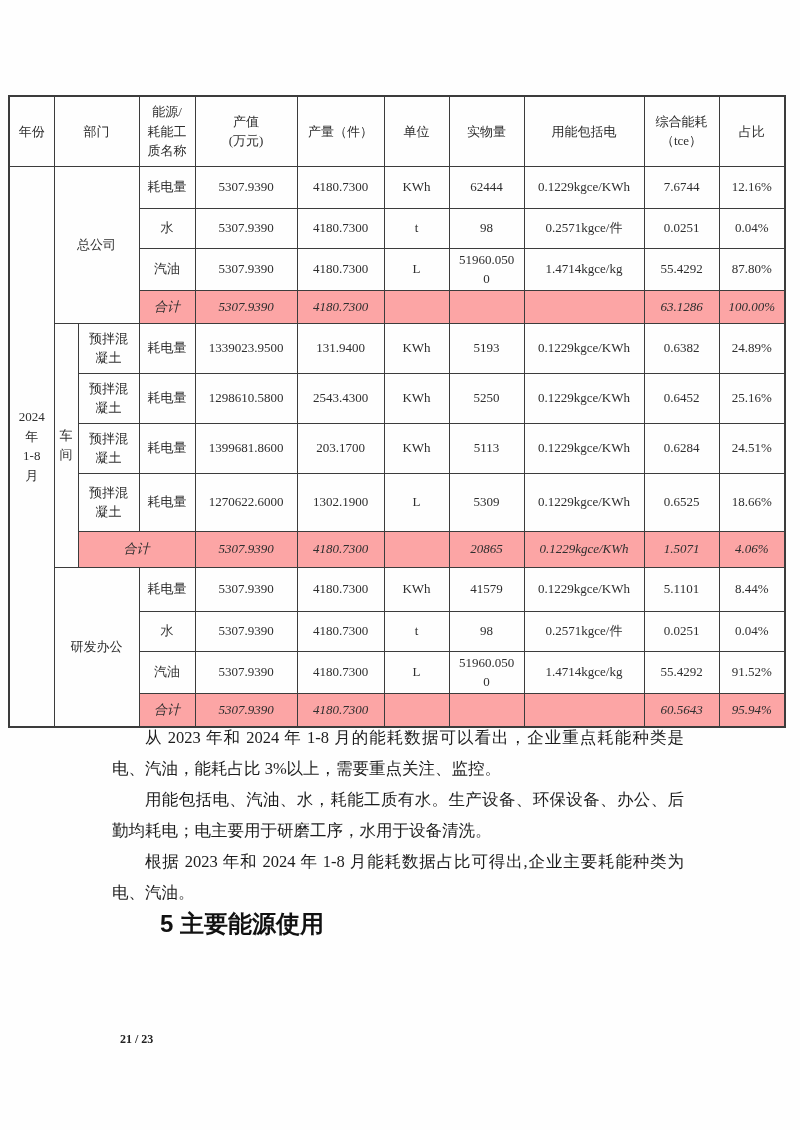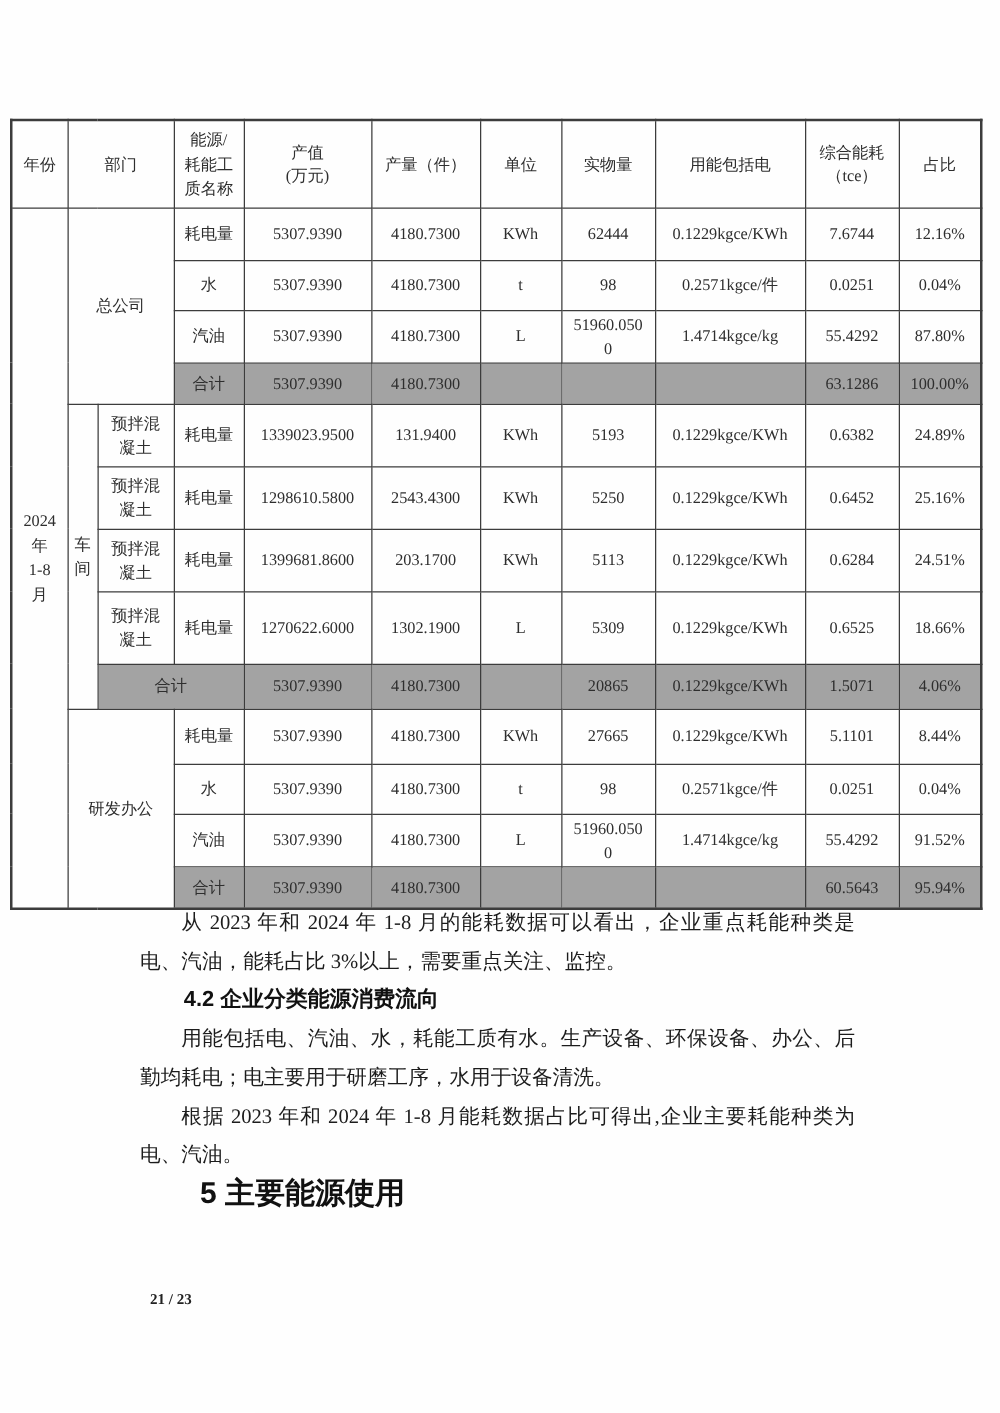--- a/index.html
+++ b/index.html
@@ -14,21 +14,21 @@
     font-family:"Liberation Serif","DejaVu Serif",serif;
   }
   table.energy th, table.energy td {
     border:1px solid #3c3c3c;
     text-align:center; vertical-align:middle;
     font-size:13px; font-weight:normal; color:#2e2e2e;
     line-height:1.5; padding:1px 3px;
     white-space:pre-line; word-break:break-all;
     overflow:hidden;
   }
-  table.energy tr.total td { background:#a3a3a3; }
+  table.energy tr.total td { background:#fca5a5;font-style:italic; }
 
   
   .text-block {
     position:absolute; left:112px; top:722px; width:572px;
     color:#1c1c1c; font-size:16.5px;
   }
   .text-block p { margin:0; line-height:31px; text-align:justify; text-indent:2em; }
   .h42 {
     margin:9px 0 7px 0; font-size:17.5px; font-weight:bold; color:#111111;
     font-family:"Liberation Sans","DejaVu Sans",sans-serif;
@@ -189,21 +189,21 @@
         <td>1.5071</td>
         <td>4.06%</td>
       </tr>
 
       <tr style="height:44px">
         <td colspan="2" rowspan="4">研发办公</td>
         <td>耗电量</td>
         <td>5307.9390</td>
         <td>4180.7300</td>
         <td>KWh</td>
-        <td>27665</td>
+        <td>41579</td>
         <td>0.1229kgce/KWh</td>
         <td>5.1101</td>
         <td>8.44%</td>
       </tr>
       <tr style="height:40px">
         <td>水</td>
         <td>5307.9390</td>
         <td>4180.7300</td>
         <td>t</td>
         <td>98</td>
@@ -230,21 +230,20 @@
         <td></td>
         <td></td>
         <td>60.5643</td>
         <td>95.94%</td>
       </tr>
     </tbody>
   </table>
 
   <div class="text-block">
     <p>从 2023 年和 2024 年 1-8 月的能耗数据可以看出，企业重点耗能种类是电、汽油，能耗占比 3%以上，需要重点关注、监控。</p>
-    <p class="h42">4.2 企业分类能源消费流向</p>
     <p>用能包括电、汽油、水，耗能工质有水。生产设备、环保设备、办公、后勤均耗电；电主要用于研磨工序，水用于设备清洗。</p>
     <p>根据 2023 年和 2024 年 1-8 月能耗数据占比可得出,企业主要耗能种类为电、汽油。</p>
     <p class="h5">5 主要能源使用</p>
   </div>
 
   <div class="footer">21 / 23</div>
 
 </div>
 
 </body></html>

